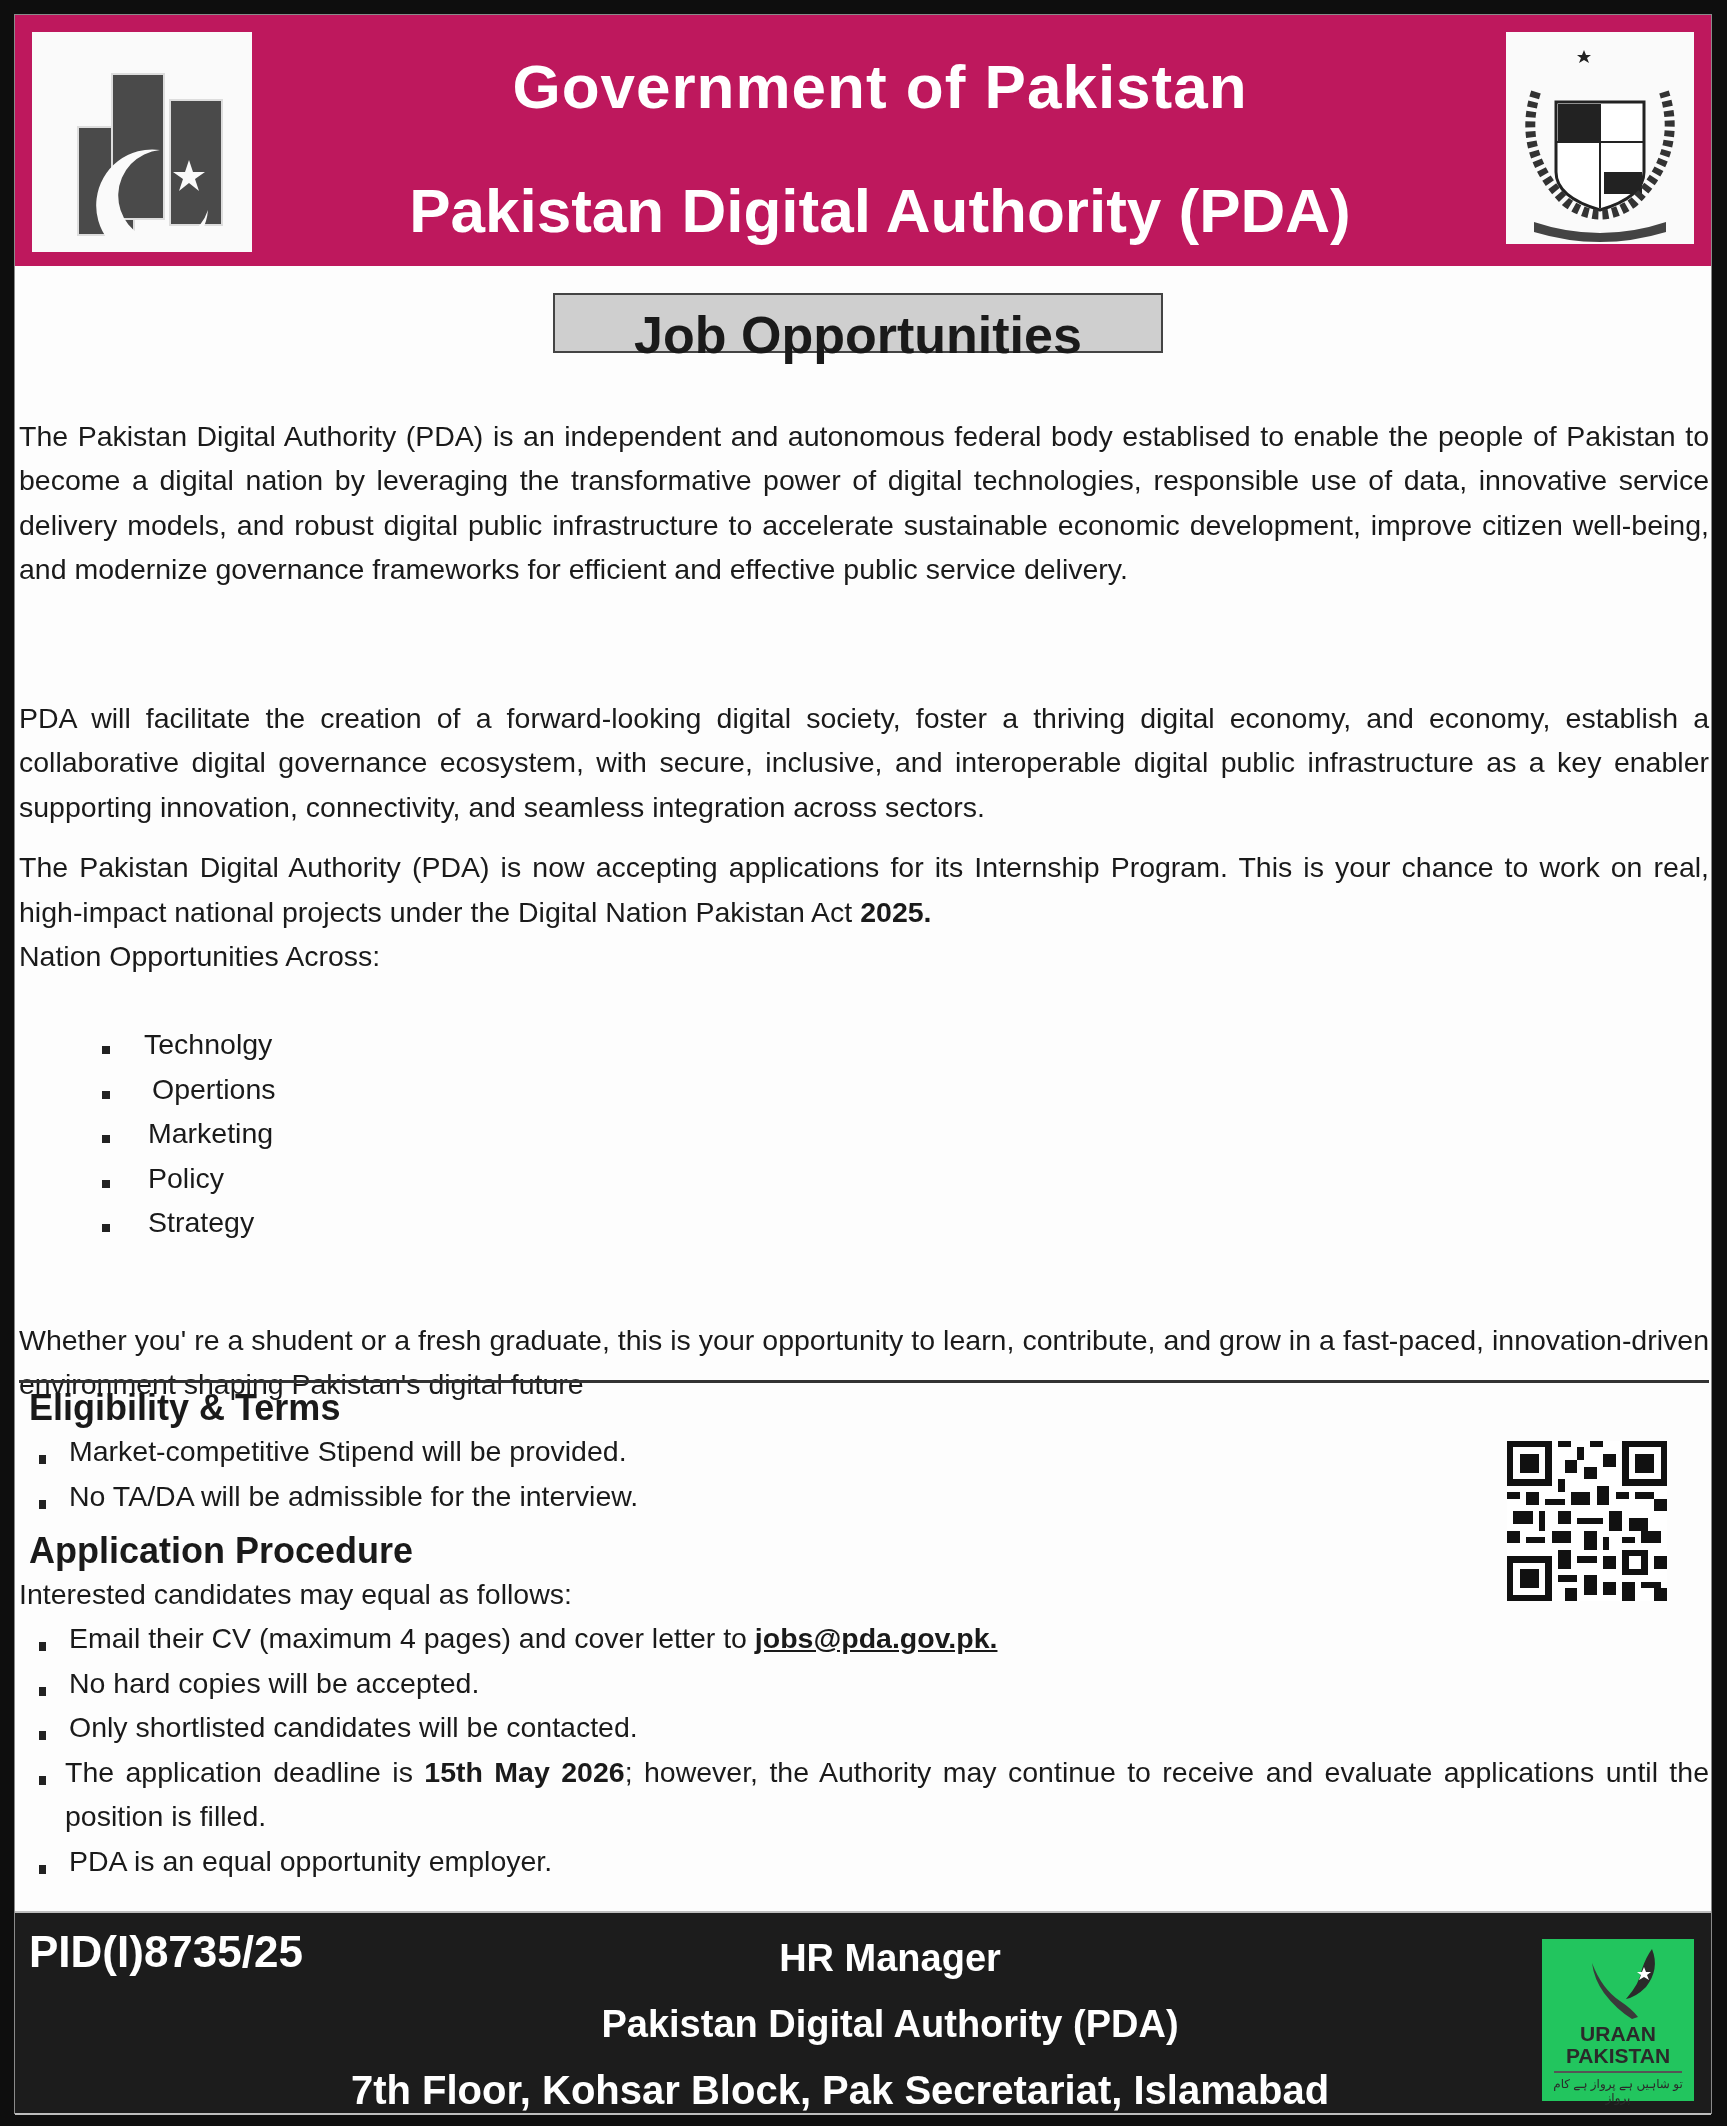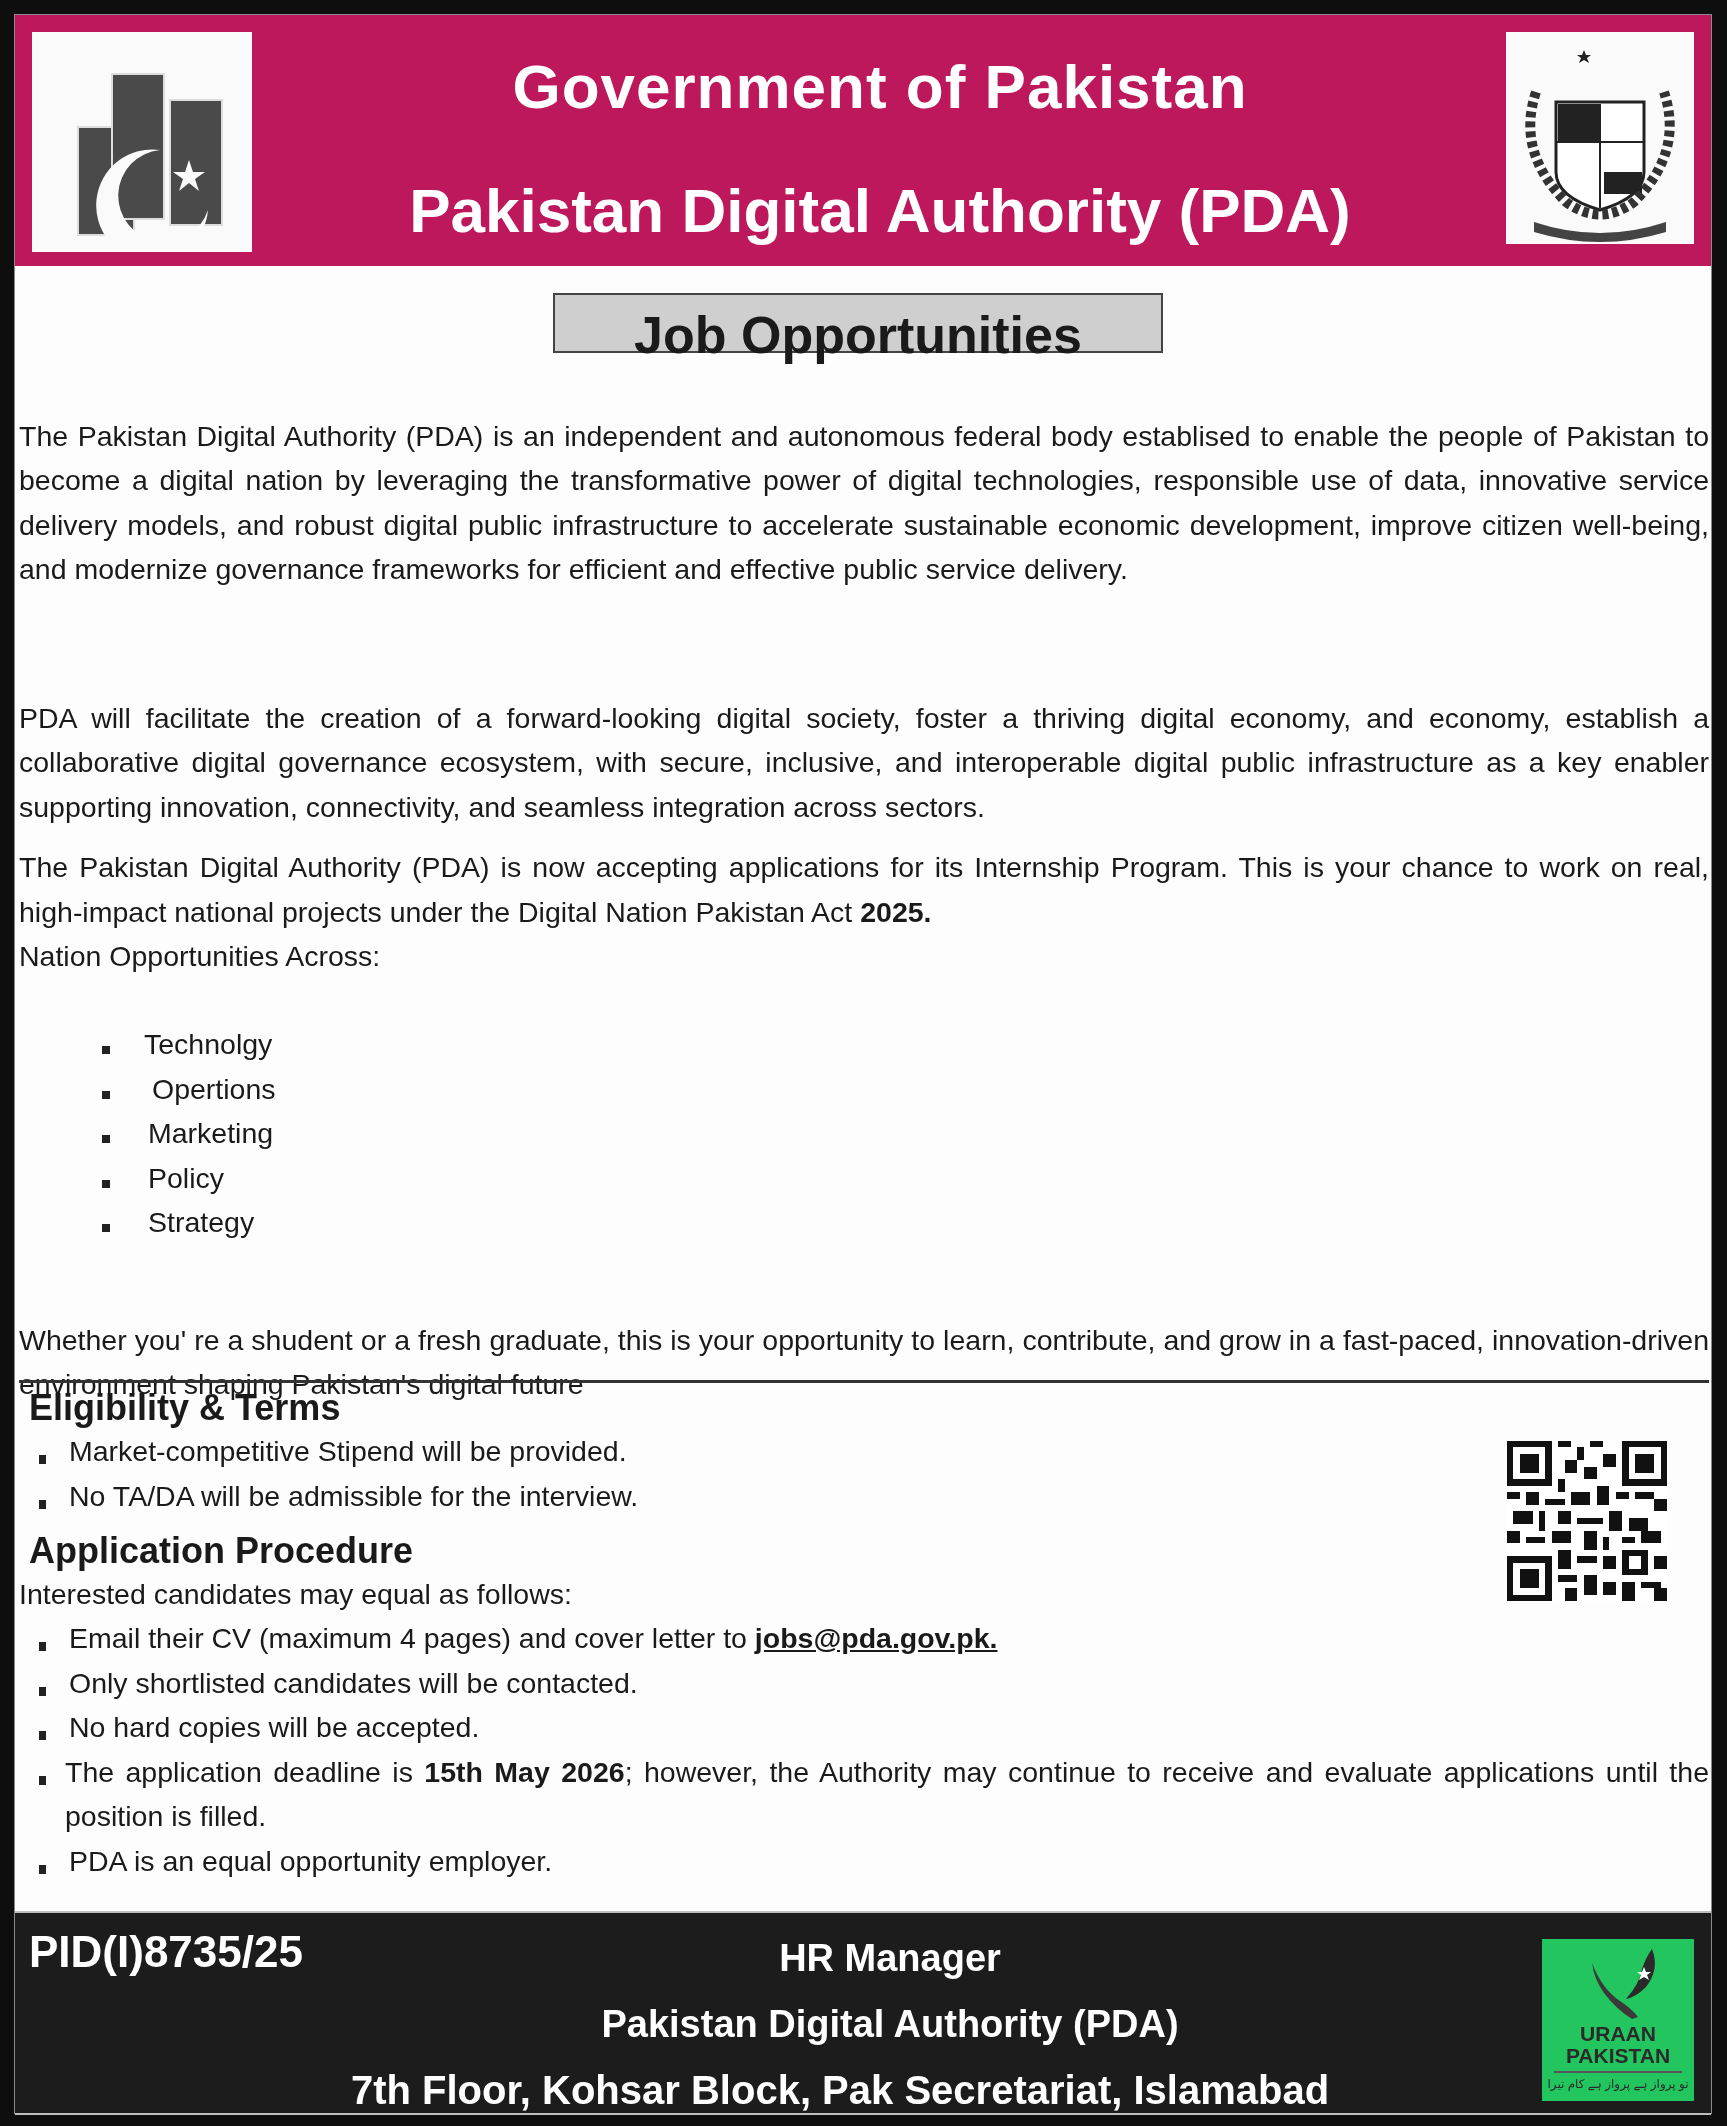--- a/index.html
+++ b/index.html
@@ -103,22 +103,22 @@
   <div class="sec-h sh1">Eligibility &amp; Terms</div>
   <ul class="blist bl1">
     <li><span class="sq"></span><span>Market-competitive Stipend will be provided.</span></li>
     <li><span class="sq"></span><span>No TA/DA will be admissible for the interview.</span></li>
   </ul>
 
   <div class="sec-h sh2">Application Procedure</div>
   <div class="intro">Interested candidates may equal as follows:</div>
   <ul class="blist bl2">
     <li><span class="sq"></span><span>Email their CV (maximum 4 pages) and cover letter to </span><span class="email">jobs@pda.gov.pk.</span></li>
+    <li><span class="sq"></span><span>No hard copies will be accepted.</span></li>
     <li><span class="sq"></span><span>Only shortlisted candidates will be contacted.</span></li>
-    <li><span class="sq"></span><span>No hard copies will be accepted.</span></li>
     <li class="wide"><span class="sq"></span><span>The application deadline is </span><span class="bold">15th May 2026</span><span>; however, the Authority may continue to receive and evaluate applications until  the position is filled.</span></li>
     <li><span class="sq"></span><span>PDA is an equal opportunity employer.</span></li>
   </ul>
 
   <div class="qr">
     <svg width="160" height="160" viewBox="0 0 25 25" shape-rendering="crispEdges">
       <rect width="25" height="25" fill="#fff"></rect>
       <g fill="#111">
         <path d="M0 0h7v7h-7z M1 1v5h5v-5z M2 2h3v3h-3z" fill-rule="evenodd"></path>
         <path d="M18 0h7v7h-7z M19 1v5h5v-5z M20 2h3v3h-3z" fill-rule="evenodd"></path>
@@ -174,17 +174,17 @@
     <div class="f-line fl2">Pakistan Digital Authority (PDA)</div>
     <div class="f-line fl3">7th Floor, Kohsar Block, Pak Secretariat, Islamabad</div>
     <div class="uraan">
       <svg width="152" height="84" viewBox="0 0 152 84">
         <path d="M50 24 Q60 50 78 62 Q90 70 96 78 L90 80 Q74 70 62 54 Q52 40 50 24 Z" fill="#3a3a3a"></path>
         <path d="M110 10 Q118 30 104 48 Q94 58 84 60 Q98 44 100 30 Q104 18 110 10 Z" fill="#2a2a2a"></path>
         <polygon points="102,28 104,33 109,33 105,36 107,41 102,38 97,41 99,36 95,33 100,33" fill="#fff"></polygon>
       </svg>
       <div class="u1"><span>URAAN</span><br><span>PAKISTAN</span></div>
       <div class="line"></div>
-      <div class="urdu" dir="rtl">تو پرواز ہے پرواز ہے کام تیرا</div>
+      <div class="urdu" dir="rtl">تو شاہیں ہے پرواز ہے کام پرواز</div>
     </div>
   </div>
 
 </div>
 
 </body></html>

